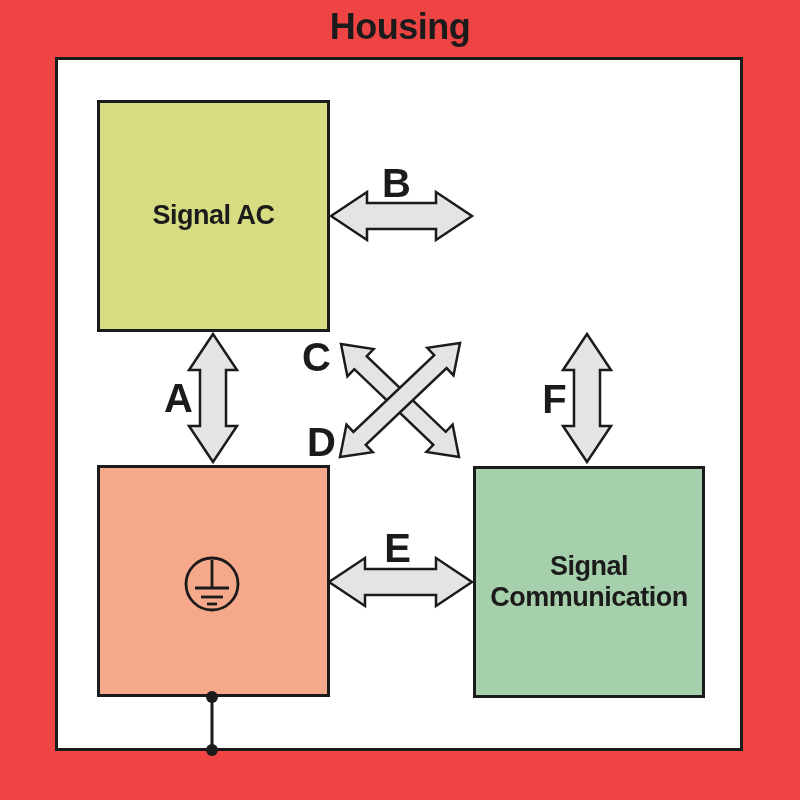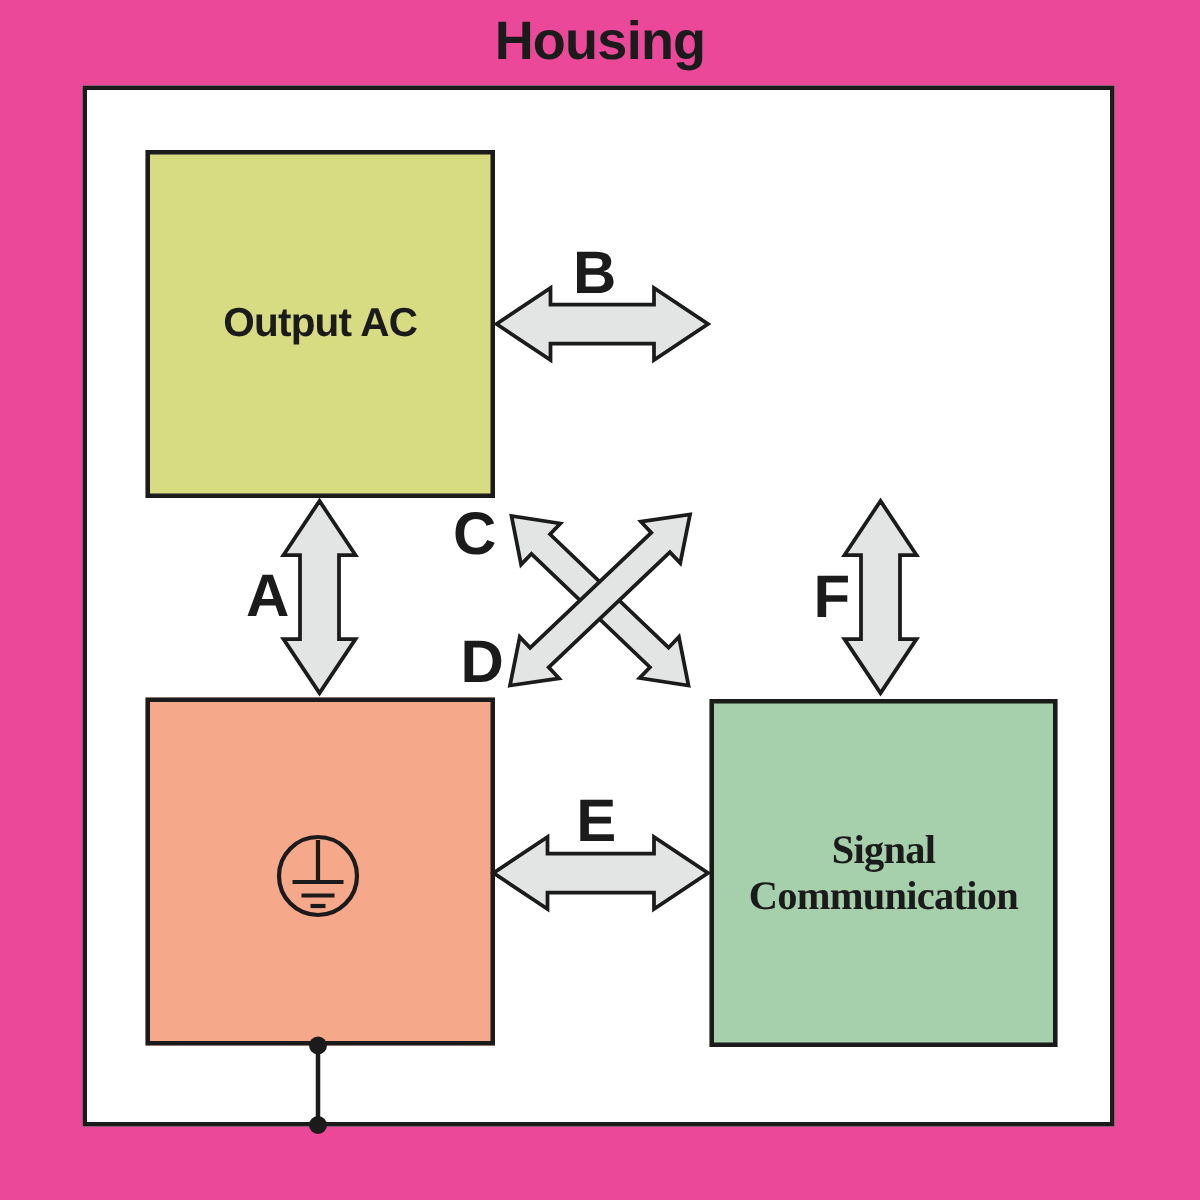--- a/index.html
+++ b/index.html
@@ -1,19 +1,19 @@
 <!DOCTYPE html>
 <html><head>
 <meta charset="utf-8">
 <style>
   html,body{margin:0;padding:0;background:#ffffff;}
   .page{
     position:relative;
     width:800px;height:800px;
-    background:#ec4899;
+    background:#ef4444;
     font-family:"Liberation Sans", sans-serif;
     color:#1b1b1b;
     overflow:hidden;
   }
   .title{
     position:absolute;
     left:0;top:6px;width:800px;
     text-align:center;
     font-size:36px;
     font-weight:bold;
@@ -38,21 +38,21 @@
     text-align:center;
     font-size:27px;
     font-weight:bold;
     line-height:1.15;
     letter-spacing:-0.5px;
     padding:0 8px;
   }
   .b-input  {left:97px; top:100px; width:233px; height:232px;}
   .b-output {left:473px;top:100px; width:232px; height:232px;}
   .b-ground {left:97px; top:465px; width:233px; height:232px;}
-  .b-signal {left:473px;top:466px; width:232px; height:232px;font-family:Liberation Serif, serif;}
+  .b-signal {left:473px;top:466px; width:232px; height:232px;}
   .overlay{
     position:absolute;
     left:0;top:0;width:800px;height:800px;
     pointer-events:none;
   }
   .arrow-label{
     position:absolute;
     transform:translate(-50%,-50%);
     font-size:40px;
     font-weight:bold;
@@ -69,21 +69,21 @@
 </head>
 <body>
 
 <div class="page">
 
   <div class="title">Housing</div>
 
   <div class="housing"></div>
 
   <div class="block b-input" style="background: rgb(215, 219, 130);">
-    <span>Output AC</span>
+    <span>Signal AC</span>
   </div>
 
 
   <div class="block b-ground" style="background: rgb(245, 168, 138);"></div>
 
   <div class="block b-signal" style="background: rgb(166, 207, 171);">
     <span>Signal Communication</span>
   </div>
 
   <svg class="overlay" width="800" height="800" viewBox="0 0 800 800">

